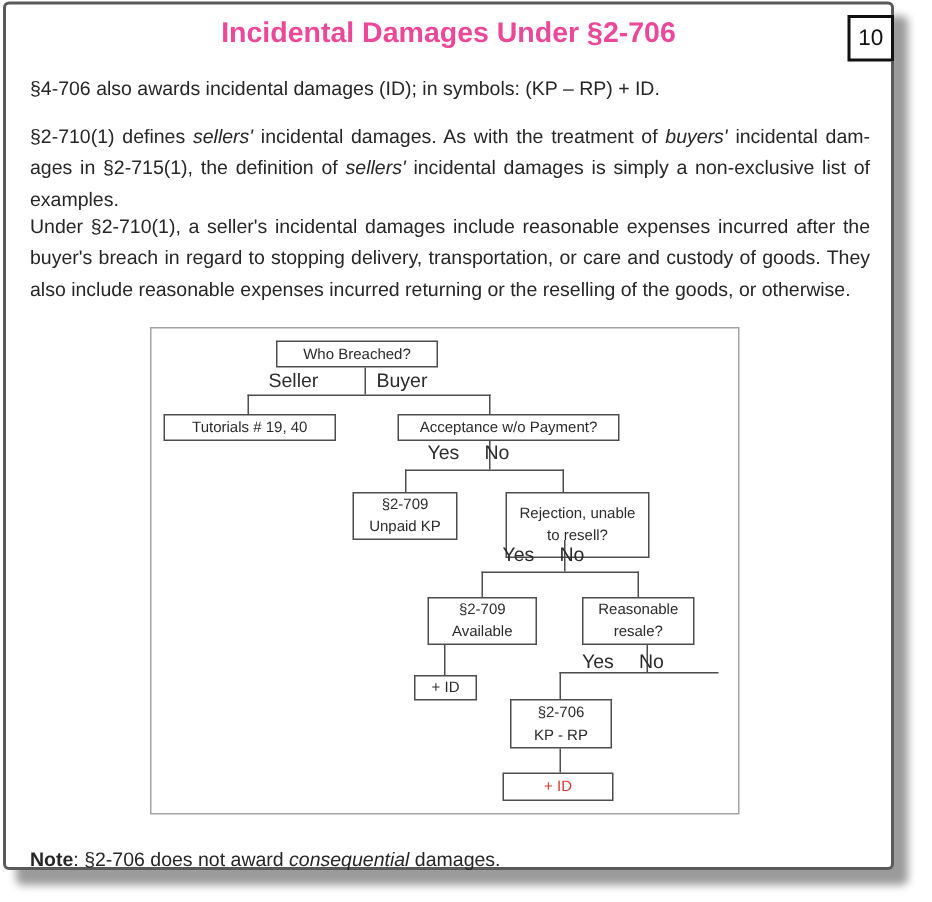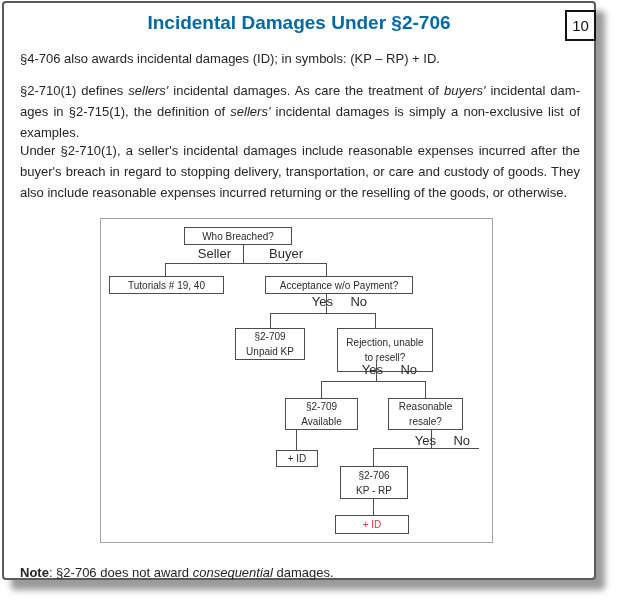--- a/index.html
+++ b/index.html
@@ -4,21 +4,21 @@
 <style>
   html,body{margin:0;padding:0;background:#ffffff;}
   body{width:621px;height:601px;position:relative;font-family:"Liberation Sans","DejaVu Sans",sans-serif;color:#262626;}
   .slide{
     position:absolute;left:2px;top:1px;width:594px;height:579px;
     background:#ffffff;border:2px solid #5a5a5a;border-radius:4px;
     box-sizing:border-box;box-shadow:9px 10px 6px #9b9b9b;
   }
   .title{
     position:absolute;left:0;top:9px;width:100%;text-align:center;
-    font-size:19px;font-weight:bold;color:#0369a1;
+    font-size:19px;font-weight:bold;color:#ec4899;
   }
   .pagenum{
     position:absolute;left:561px;top:7px;width:31px;height:31px;
     border:2px solid #111;box-sizing:border-box;background:#fff;
     display:flex;align-items:center;justify-content:center;
     font-size:15px;color:#111;
   }
   .para{
     position:absolute;left:16px;width:560px;
     font-size:13px;line-height:21px;text-align:justify;
@@ -31,36 +31,36 @@
     border:1px solid #a3a3a3;box-sizing:border-box;background:#fff;
   }
   .node{
     position:absolute;border:1px solid #4d4d4d;box-sizing:border-box;background:#fff;
     display:flex;align-items:center;justify-content:center;text-align:center;
     font-size:10px;line-height:15px;white-space:pre-line;color:#2b2b2b;
   }
   .node.red-text{color:#e03535;}
   .line{position:absolute;background:#4d4d4d;}
   .blabel{
-    position:absolute;font-size:13px;line-height:14px;text-align:right;color:#2b2b2b;
+    position:absolute;font-size:13px;line-height:14px;text-align:left;color:#2b2b2b;
   }
 </style>
 </head>
 <body>
 
 <div class="slide">
 
   <div class="title">Incidental Damages Under §2-706</div>
 
   <div class="pagenum">
     <span>10</span>
   </div>
 
   <div class="para single" style="top:45px;"><span>§4-706 also awards incidental damages (ID); in symbols: (KP – RP) + ID.</span></div>
-  <div class="para" style="top:77px;"><span>§2-710(1) defines </span><span class="s-i">sellers'</span><span> incidental damages. As care the treatment of </span><span class="s-i">buyers'</span><span> incidental dam­ages in §2-715(1), the definition of </span><span class="s-i">sellers'</span><span> incidental damages is simply a non-exclusive list of examples.</span></div>
+  <div class="para" style="top:77px;"><span>§2-710(1) defines </span><span class="s-i">sellers'</span><span> incidental damages. As with the treatment of </span><span class="s-i">buyers'</span><span> incidental dam­ages in §2-715(1), the definition of </span><span class="s-i">sellers'</span><span> incidental damages is simply a non-exclusive list of examples.</span></div>
   <div class="para" style="top:137px;"><span>Under §2-710(1), a seller's incidental damages include reasonable expenses incurred after the buyer's breach in regard to stopping delivery, transportation, or care and custody of goods. They also include reasonable expenses incurred returning or the reselling of the goods, or oth­erwise.</span></div>
 
   <div class="chartbox">
 
     <div class="node" style="left:83px;top:8px;width:108px;height:18px;">Who Breached?</div>
     <div class="node" style="left:8px;top:57px;width:115px;height:18px;">Tutorials # 19, 40</div>
     <div class="node" style="left:164px;top:57px;width:148px;height:18px;">Acceptance w/o Payment?</div>
     <div class="node" style="left:134px;top:109px;width:70px;height:32px;">§2-709
 Unpaid KP</div>
     <div class="node" style="left:236px;top:109px;width:96px;height:44px;">Rejection, unable

